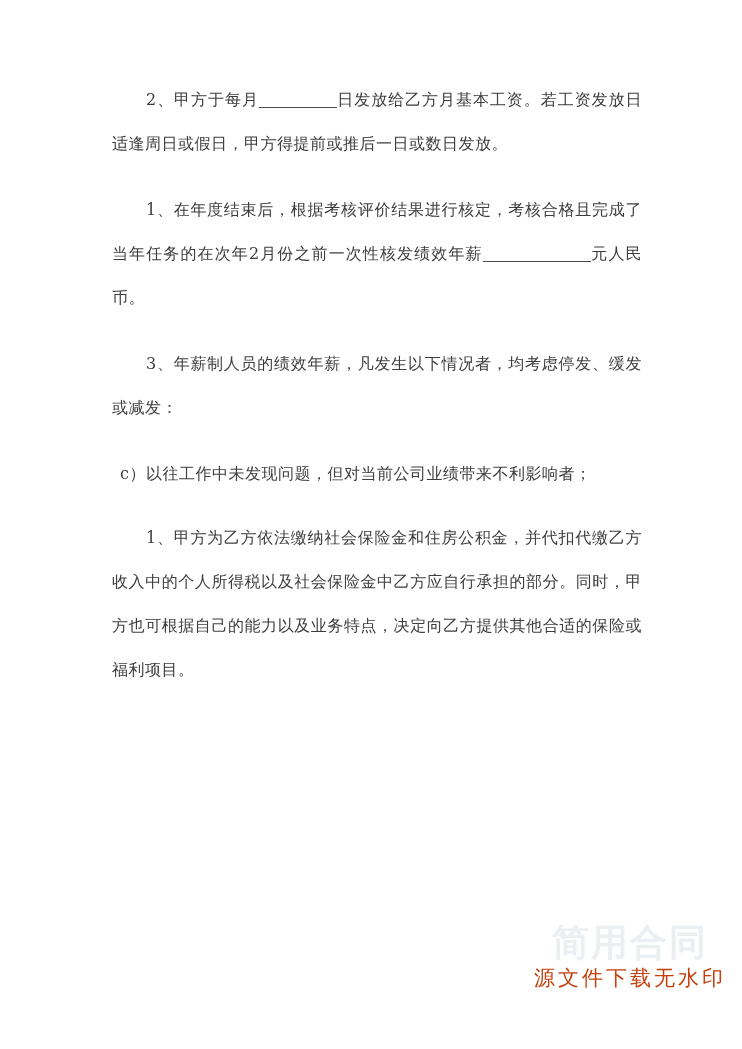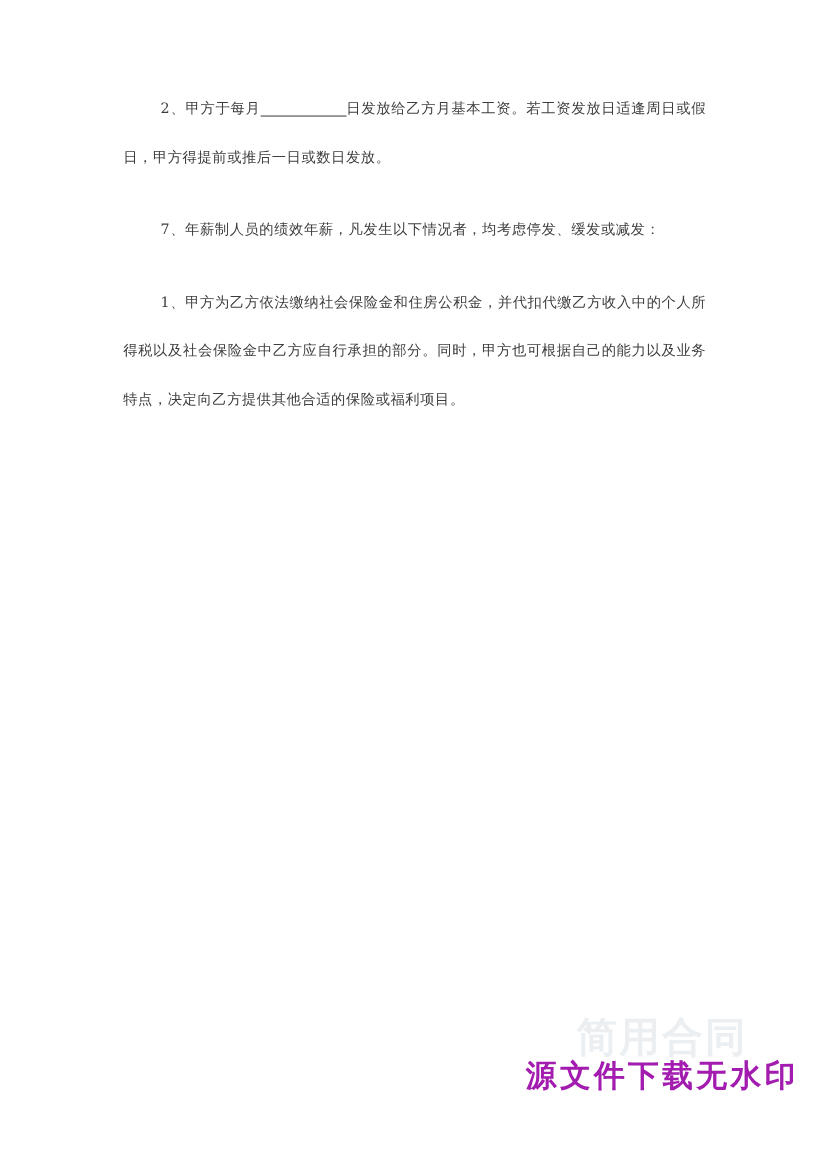--- a/index.html
+++ b/index.html
@@ -26,21 +26,21 @@
   .doc-body {
     position: absolute;
     left: 112px;
     top: 78px;
     width: 530px;
   }
 
   
   .para {
     margin: 0 0 22px 0;
-    font-size: 13px;
+    font-size: 16px;
     line-height: 44px;
     letter-spacing: 0.5px;
     text-align: justify;
     text-justify: inter-character;
     color: #3d3d3d;
   }
 
   .para.indent { text-indent: 34px; }
 
   .para.heading {
@@ -82,44 +82,46 @@
   .watermark .wm-main {
     font-family: "DejaVu Sans", "Liberation Sans", sans-serif;
     font-weight: bold;
     font-size: 37px;
     line-height: 40px;
     letter-spacing: 2px;
     color: #eceff1;
   }
   .watermark .wm-sub {
     font-family: "DejaVu Sans", "Liberation Sans", sans-serif;
-    font-weight: bold;
-    font-size: 28px;
+    font-weight: normal;
+    font-size: 21px;
     line-height: 26px;
     letter-spacing: 3px;
-    color: #a21caf;
+    color: #c2410c;
     margin-top: 2px;
   }
 </style>
 </head>
 <body>
 
 <div class="page">
 
   <div class="doc-body">
 
     <p class="para indent"><span>2、甲方于每月</span><span class="blank w-short"></span><span>日发放给乙方月基本工资。若工资发放日适逢周日或假日，甲方得提前或推后一日或数日发放。</span></p>
 
 
+    <p class="para indent"><span>1、在年度结束后，根据考核评价结果进行核定，考核合格且完成了当年任务的在次年2月份之前一次性核发绩效年薪</span><span class="blank w-long"></span><span>元人民币。</span></p>
 
 
-    <p class="para indent">7、年薪制人员的绩效年薪，凡发生以下情况者，均考虑停发、缓发或减发：</p>
+    <p class="para indent">3、年薪制人员的绩效年薪，凡发生以下情况者，均考虑停发、缓发或减发：</p>
 
 
 
+    <p class="para item-wide">c）以往工作中未发现问题，但对当前公司业绩带来不利影响者；</p>
 
 
 
     <p class="para indent last">1、甲方为乙方依法缴纳社会保险金和住房公积金，并代扣代缴乙方收入中的个人所得税以及社会保险金中乙方应自行承担的部分。同时，甲方也可根据自己的能力以及业务特点，决定向乙方提供其他合适的保险或福利项目。</p>
 
   </div>
 
   <div class="watermark">
     <div class="wm-main">简用合同</div>
     <div class="wm-sub">源文件下载无水印</div>

